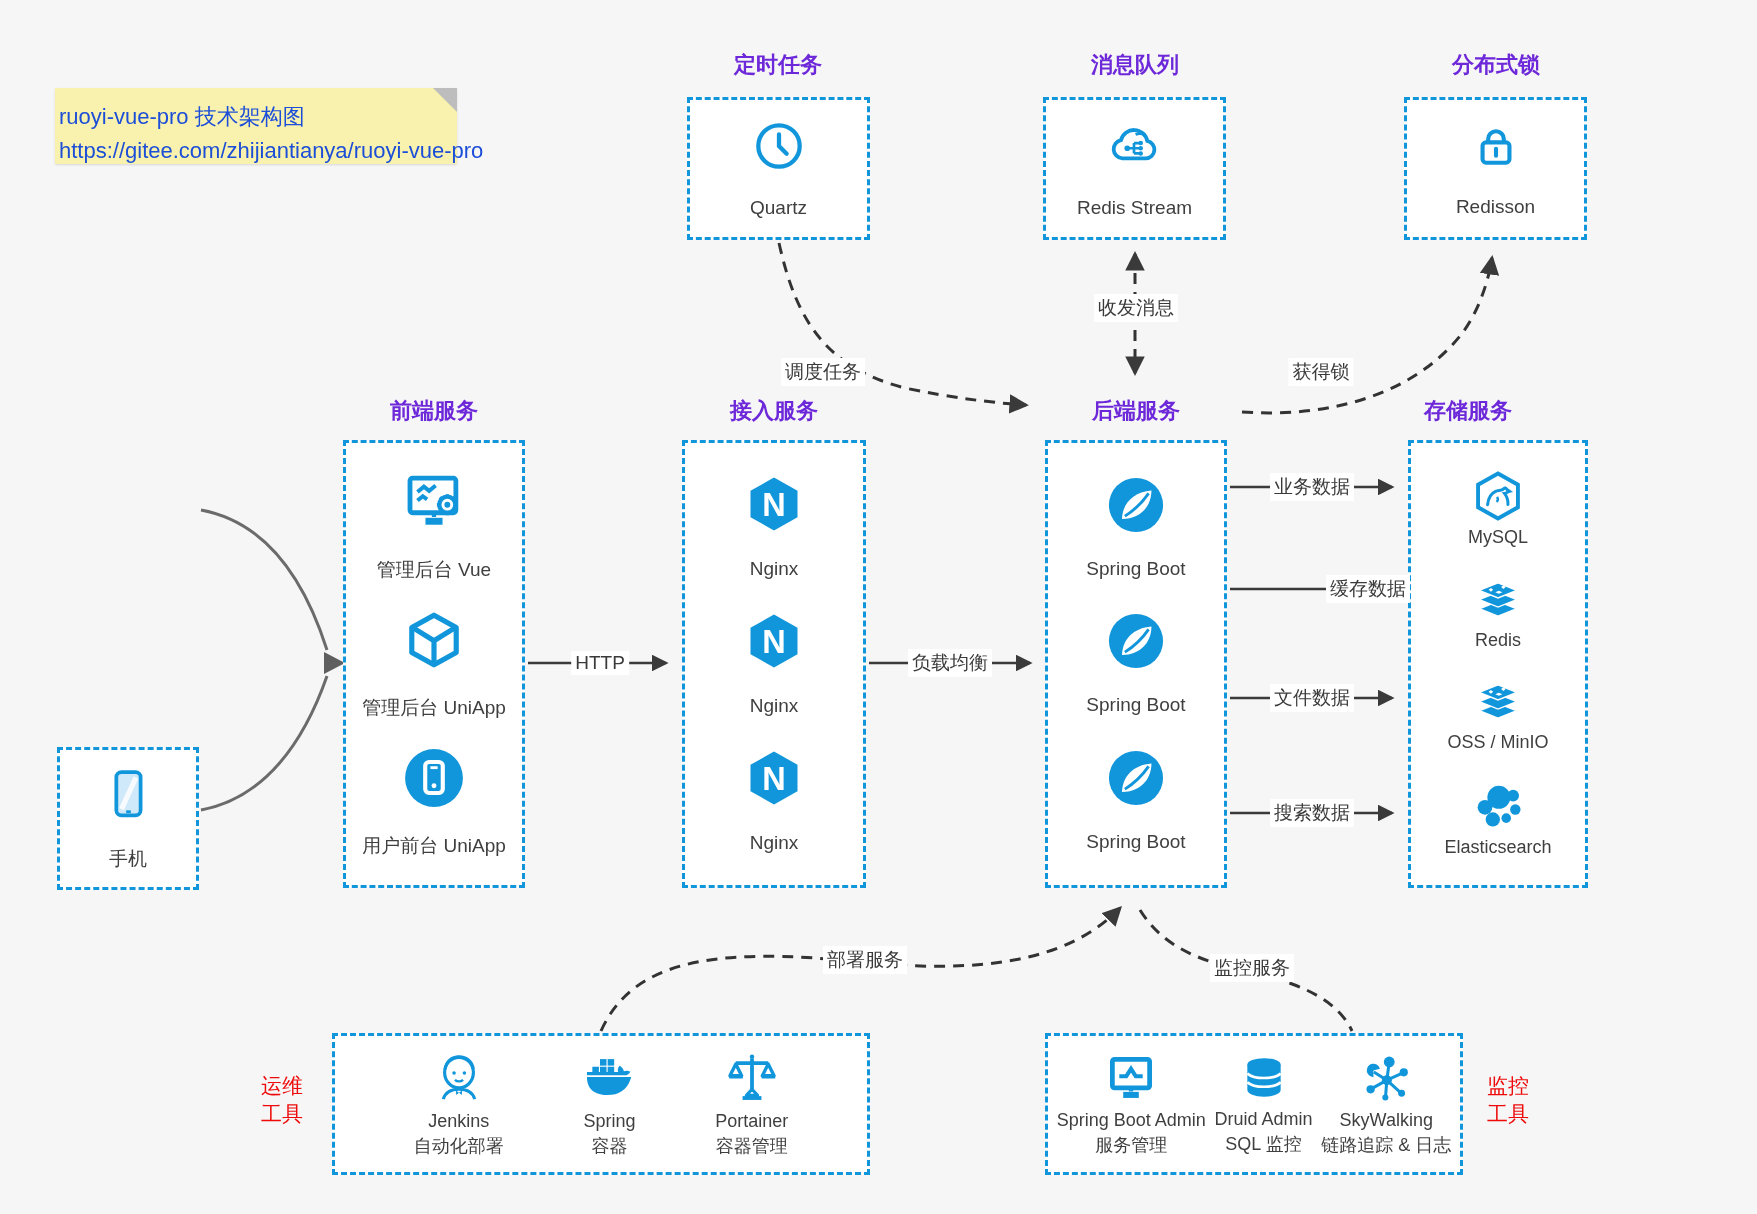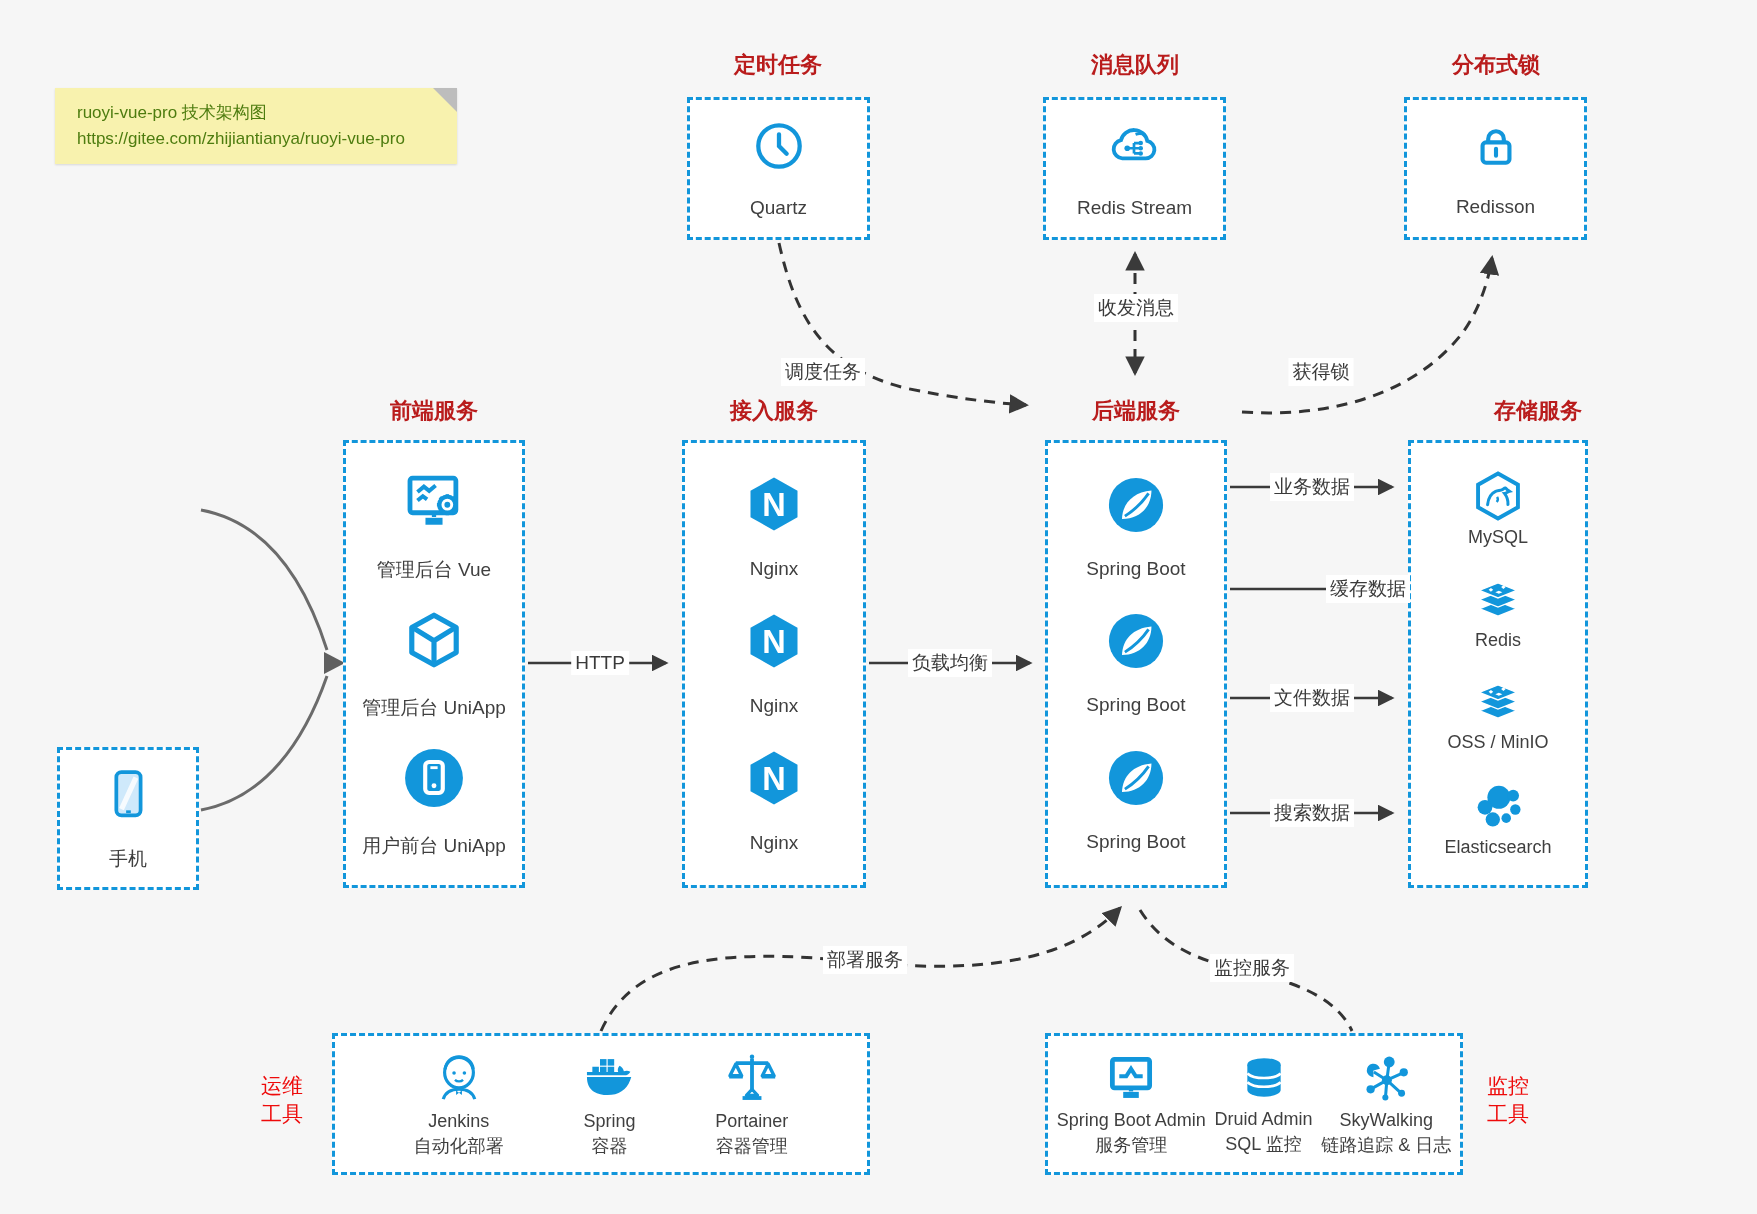--- a/index.html
+++ b/index.html
@@ -9,31 +9,31 @@
   .box{position:absolute;border:3px dashed #1296db;background:#ffffff;box-sizing:border-box;display:flex;}
   .col{flex-direction:column;justify-content:space-evenly;align-items:center;}
   .row{flex-direction:row;justify-content:space-evenly;align-items:center;}
   .item{display:flex;flex-direction:column;align-items:center;gap:24px;}
   .item .lbl{font-size:19px;color:#3f3f3f;white-space:nowrap;}
   .item .sub{font-size:18px;color:#3f3f3f;white-space:nowrap;margin-top:-4px;}
   .storage-item{gap:5px;}
   .storage-item .lbl{font-size:18px;}
   .bot-item{gap:6px;}
   .bot-item .lbl{font-size:18px;}
-  .grouptitle{position:absolute;transform:translateX(-50%);color:#b91c1c;font-weight:bold;
+  .grouptitle{position:absolute;transform:translateX(-50%);color:#6d28d9;font-weight:bold;
               font-size:22px;white-space:nowrap;}
   .sidetitle{position:absolute;color:#ee0a0a;font-weight:normal;font-size:21px;line-height:28px;
              text-align:center;white-space:nowrap;}
   .edge-label{position:absolute;transform:translate(-50%,-50%);background:#ffffff;padding:1px 4px;
               font-size:19px;color:#3a3a3a;white-space:nowrap;}
   .note{position:absolute;left:55px;top:88px;width:402px;height:76px;background:#f8f2ae;
         box-shadow:0 1px 2px rgba(0,0,0,.12);}
   .note .fold{position:absolute;top:0;right:0;width:0;height:0;
               border-top:24px solid #bdbdbd;border-left:24px solid transparent;}
-  .note .txt{padding:12px 22px;font-size:17px;line-height:1.55;color:#4d7c0f;white-space:nowrap;}
+  .note .txt{padding:12px 4px;font-size:22px;line-height:1.55;color:#1d4ed8;white-space:nowrap;}
   svg.icn{display:block;}
   svg.icn *{vector-effect:non-scaling-stroke;}
 </style>
 </head>
 <body>
 
 <div id="canvas">
 
   <svg width="0" height="0" style="position:absolute" aria-hidden="true">
     <defs>
@@ -207,21 +207,21 @@
       <div>https://gitee.com/zhijiantianya/ruoyi-vue-pro</div>
     </div>
   </div>
 
   <div class="grouptitle" style="left:778px;top:50px">定时任务</div>
   <div class="grouptitle" style="left:1135px;top:50px">消息队列</div>
   <div class="grouptitle" style="left:1496px;top:50px">分布式锁</div>
   <div class="grouptitle" style="left:434px;top:396px">前端服务</div>
   <div class="grouptitle" style="left:774px;top:396px">接入服务</div>
   <div class="grouptitle" style="left:1136px;top:396px">后端服务</div>
-  <div class="grouptitle" style="left:1538px;top:396px">存储服务</div>
+  <div class="grouptitle" style="left:1468px;top:396px">存储服务</div>
 
   <div class="box col" style="left:687px;top:97px;width:183px;height:143px">
     <div class="item">
       <svg class="icn" style="width:54px;height:54px">
           <use href="#sym-clock"></use>
         </svg>
       <span class="lbl">Quartz</span>
     </div>
   </div>
   <div class="box col" style="left:1043px;top:97px;width:183px;height:143px">

